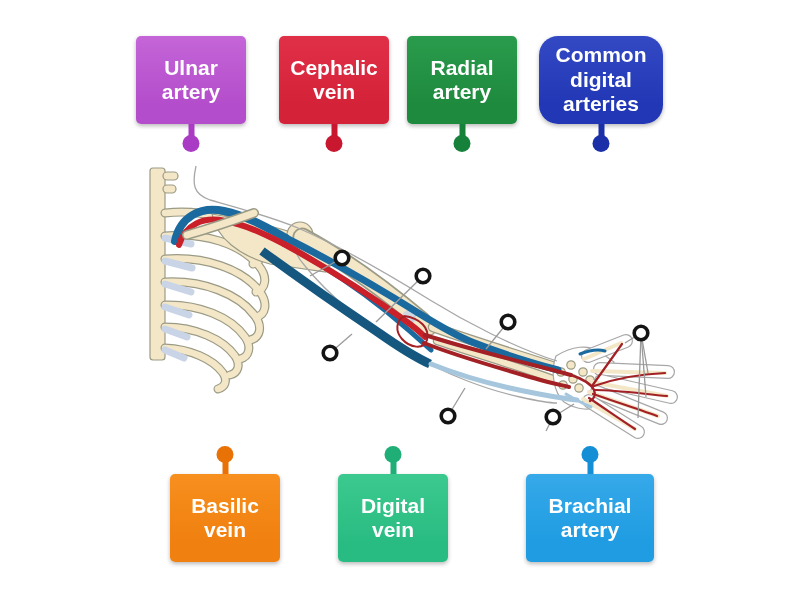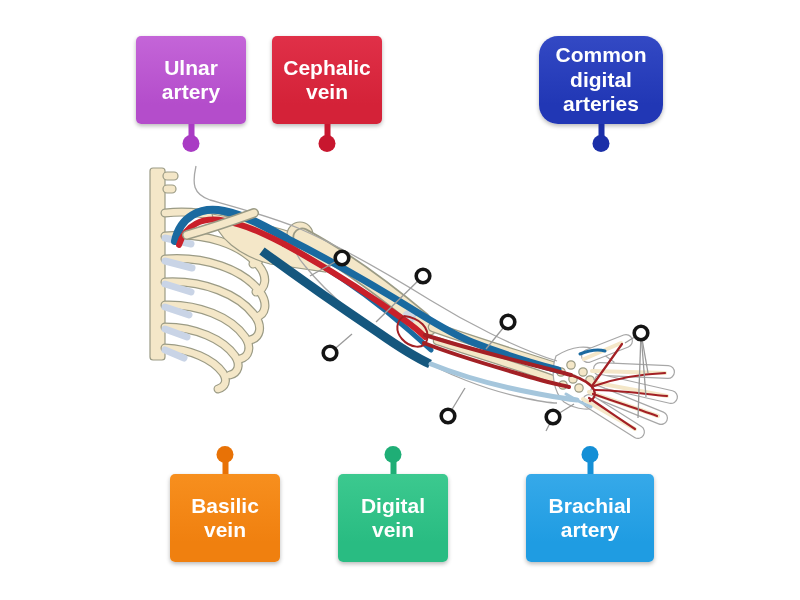--- a/index.html
+++ b/index.html
@@ -172,25 +172,32 @@
       <circle cx="641" cy="333" r="6.8" class="spot"></circle>
     </svg>
 
   <div class="card top-card" style="left: 136px; background: linear-gradient(rgb(196, 101, 216) 0%, rgb(180, 77, 203) 78%);">
     <span>Ulnar artery</span>
     <span class="pin pin-bottom">
         <i class="pin-stem" style="background: rgb(169, 59, 196);"></i>
         <i class="pin-dot" style="background: rgb(169, 59, 196);"></i>
       </span>
   </div>
-  <div class="card top-card" style="left: 272px; background: linear-gradient(rgb(224, 48, 72) 0%, rgb(212, 34, 56) 78%);">
+  <div class="card top-card" style="left: 279px; background: linear-gradient(rgb(224, 48, 72) 0%, rgb(212, 34, 56) 78%);">
     <span>Cephalic vein</span>
     <span class="pin pin-bottom">
         <i class="pin-stem" style="background: rgb(200, 23, 47);"></i>
         <i class="pin-dot" style="background: rgb(200, 23, 47);"></i>
+      </span>
+  </div>
+  <div class="card top-card" style="left: 407px; background: linear-gradient(rgb(42, 155, 76) 0%, rgb(30, 138, 61) 78%);">
+    <span>Radial artery</span>
+    <span class="pin pin-bottom">
+        <i class="pin-stem" style="background: rgb(21, 129, 58);"></i>
+        <i class="pin-dot" style="background: rgb(21, 129, 58);"></i>
       </span>
   </div>
   <div class="card top-card" style="left: 539px; width: 124px; background: linear-gradient(rgb(51, 73, 196) 0%, rgb(33, 55, 181) 78%); border-radius: 19px;">
     <span>Common digital arteries</span>
     <span class="pin pin-bottom">
         <i class="pin-stem" style="background: rgb(27, 47, 168);"></i>
         <i class="pin-dot" style="background: rgb(27, 47, 168);"></i>
       </span>
   </div>
   <div class="card bottom-card" style="left: 170px; background: linear-gradient(rgb(247, 143, 30) 0%, rgb(240, 128, 15) 78%); align-items: center;">

